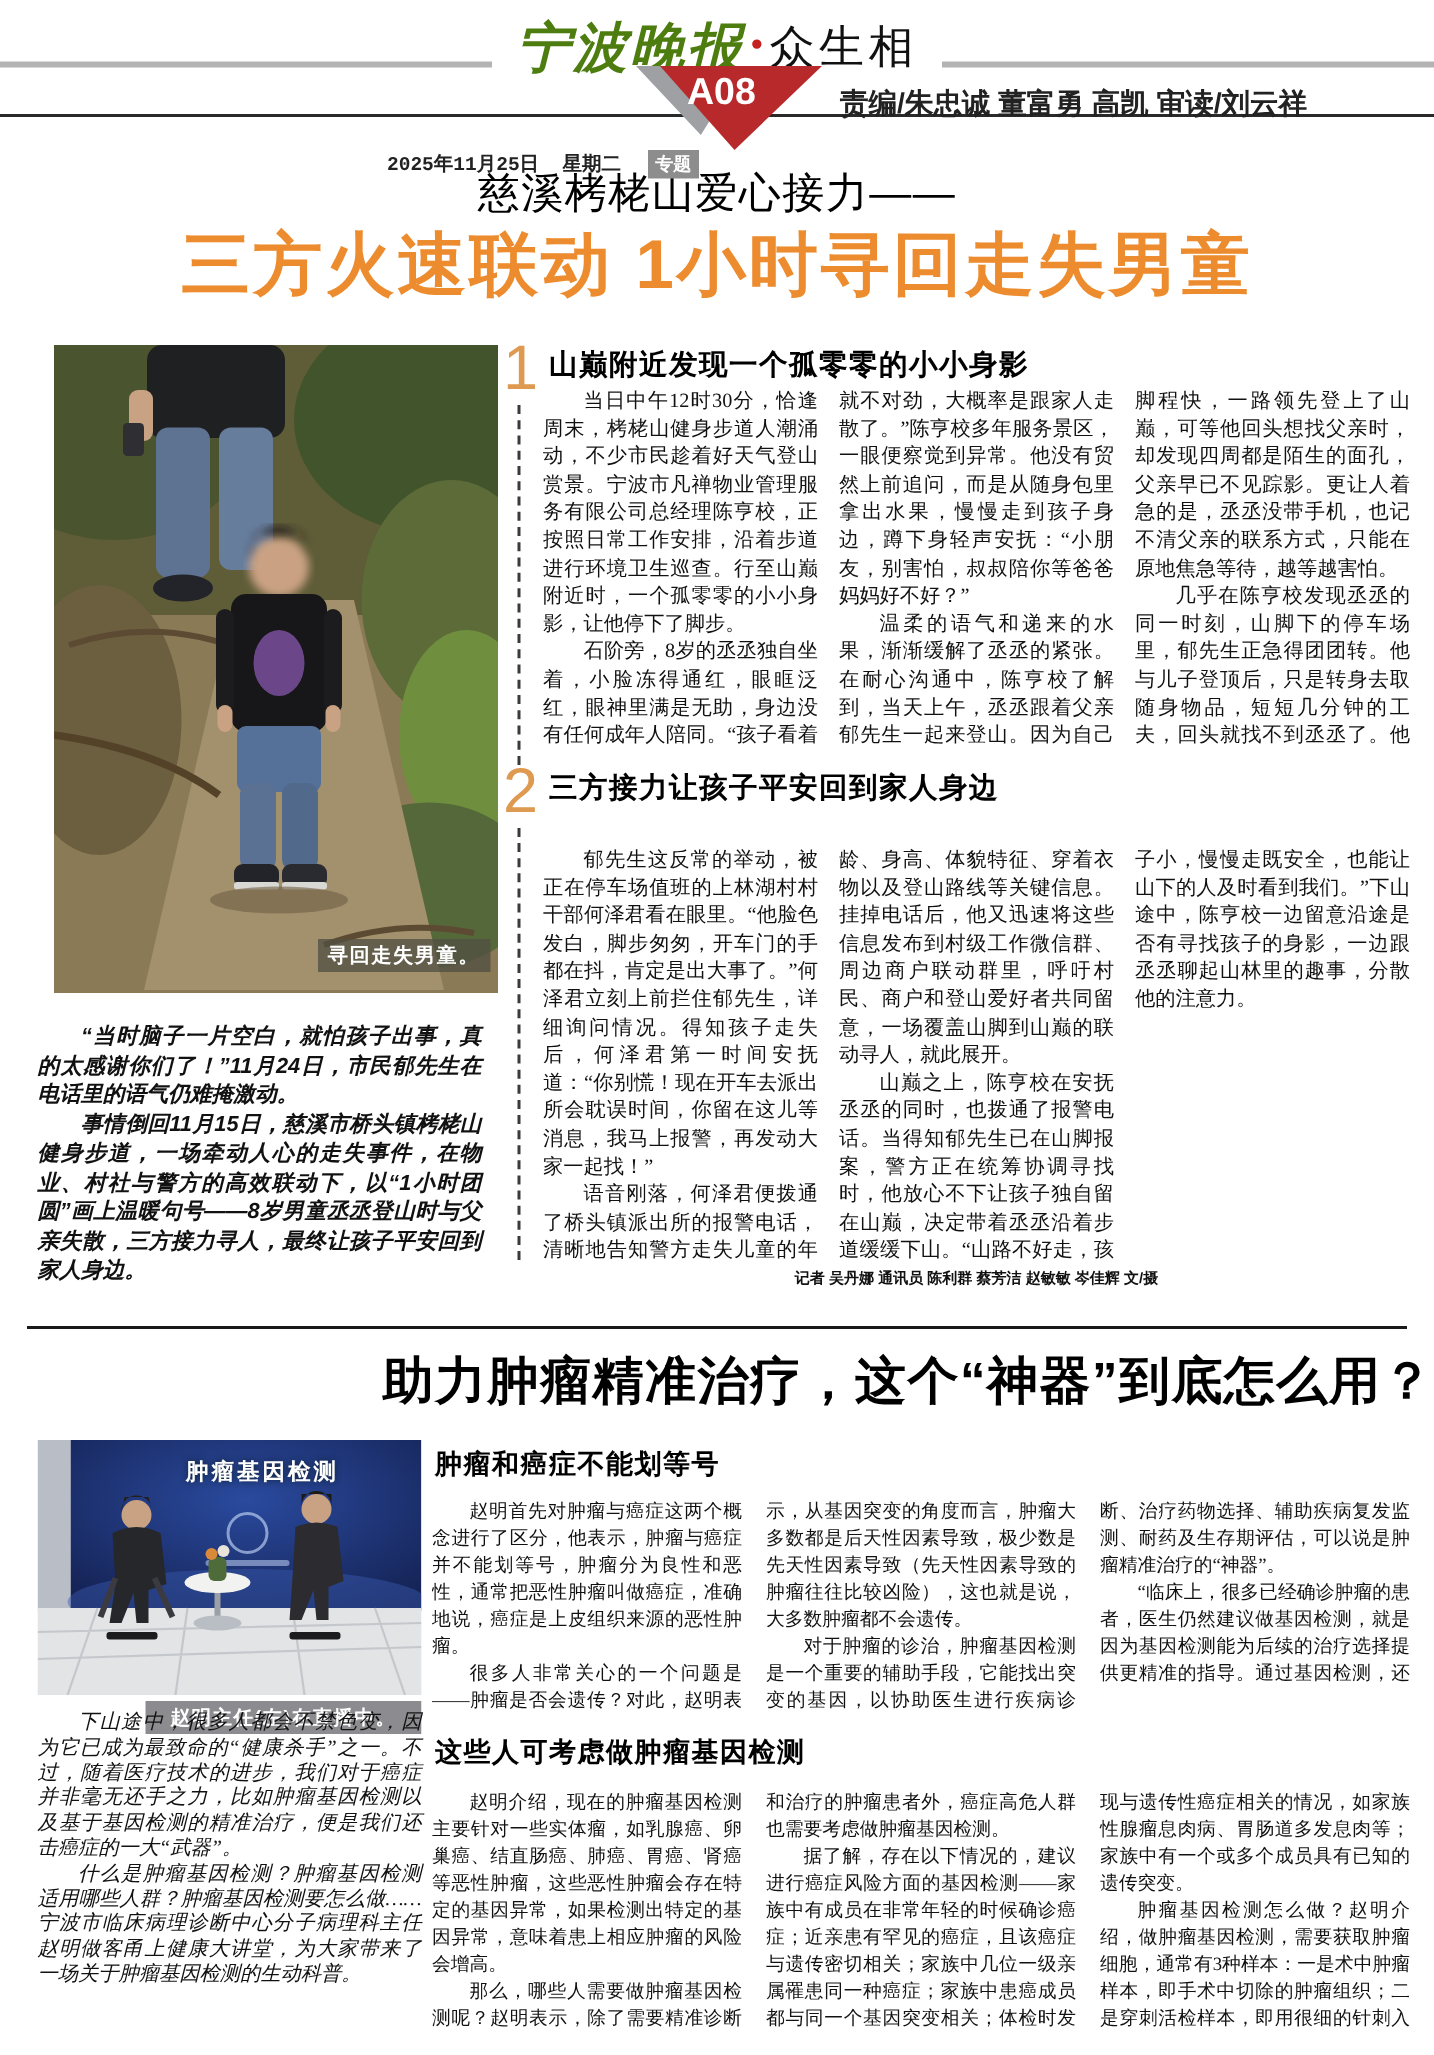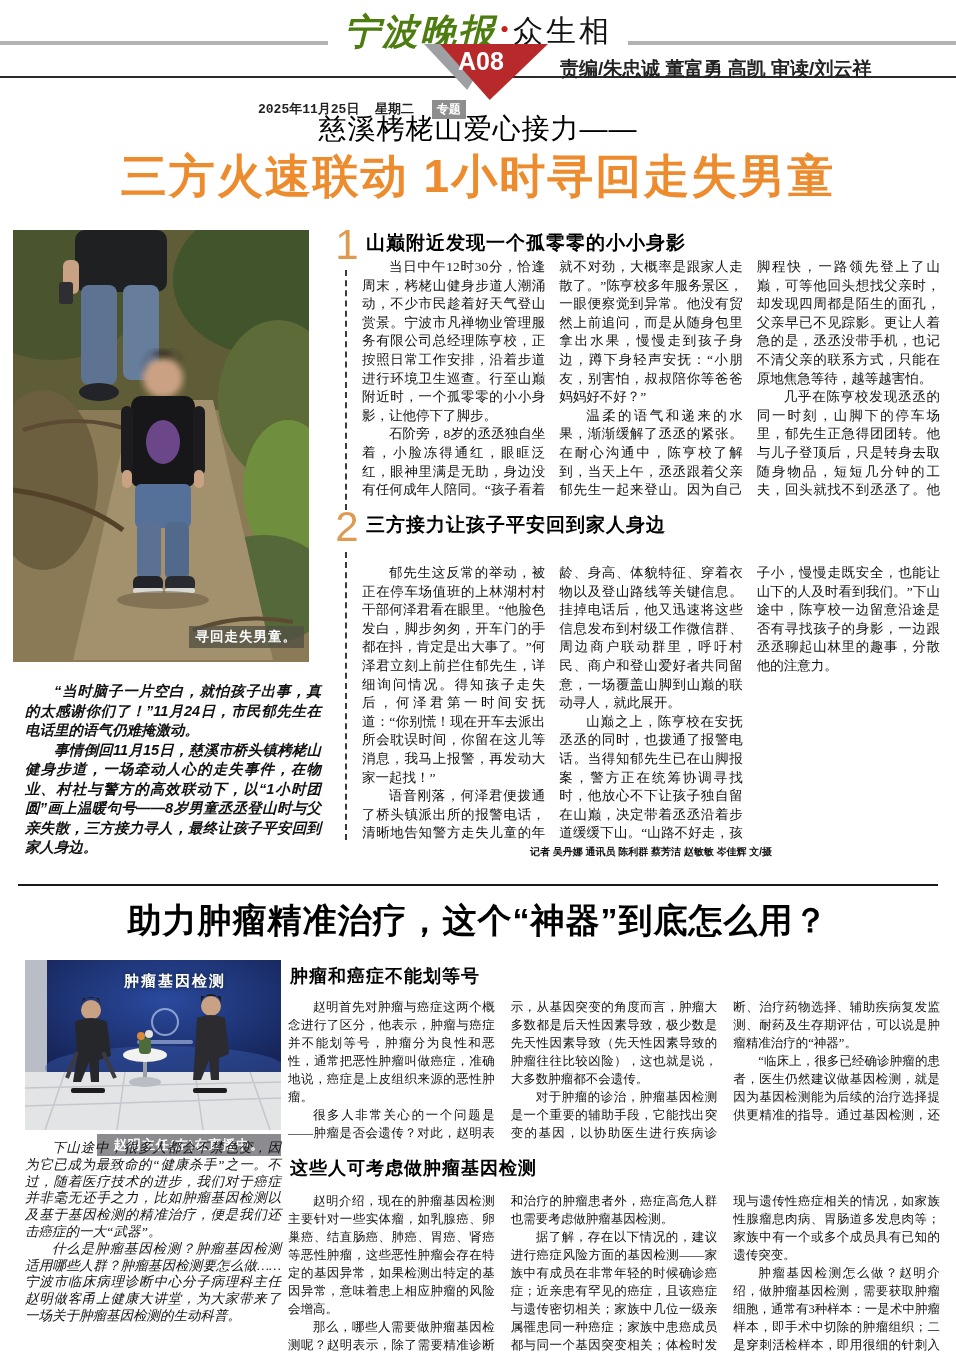--- a/index.html
+++ b/index.html
@@ -52,21 +52,21 @@
   .kicker {
     position:absolute; left:0; right:0; top:110px; text-align:center;
     font-family:"Liberation Sans","DejaVu Sans",sans-serif;
     font-size:28px; color:#000; letter-spacing:1px;
   }
   .headline1 {
     position:absolute; left:0; right:0; top:146px; text-align:center;
     font-family:"Liberation Sans","DejaVu Sans",sans-serif; font-weight:900;
     font-size:46px; color:#ed8c2e; letter-spacing:2px;
   }
-  .photo1 { position:absolute; left:13px; top:230px; width:296px; height:432px; overflow:hidden; }
+  .photo1 { position:absolute; left:36px; top:230px; width:296px; height:432px; overflow:hidden; }
   .photo1 svg { display:block; }
   .photo-cap1 {
     position:absolute; right:5px; bottom:14px;
     background:rgba(82,80,66,.78); color:#fff;
     font-family:"Liberation Sans",sans-serif; font-size:13.5px; font-weight:bold;
     padding:2px 7px; letter-spacing:1px;
   }
   .lede1 {
     position:absolute; left:25px; top:682px; width:296px; height:180px;
     font-family:"Liberation Sans","DejaVu Sans",sans-serif; font-weight:bold;
@@ -98,21 +98,21 @@
   .cols1 { left:362px; top:258px; width:578px; height:254px; column-count:3; column-gap:14px; }
   .cols2 { left:362px; top:564px; width:578px; height:296px; column-count:3; column-gap:14px; }
   .byline1 {
     position:absolute; left:362px; top:845px; width:578px; text-align:center;
     font-family:"Liberation Sans",sans-serif; font-size:10px; font-weight:bold; color:#111;
   }
   
   .mid-rule { position:absolute; left:18px; right:18px; top:884px; height:2px; background:#1a1a1a; }
   
   .headline2 {
-    position:absolute; left:0; right:0; top:898px; text-align:center;
+    position:absolute; left:0; right:0; top:898px; text-align:right;
     font-family:"Liberation Sans","DejaVu Sans",sans-serif; font-weight:900;
     font-size:34px; color:#000; letter-spacing:1px;
   }
   .photo2 { position:absolute; left:25px; top:960px; width:256px; height:196px; overflow:hidden; }
   .backdrop-title {
     position:absolute; left:60px; top:12px; width:180px; text-align:center;
     color:#fff; font-family:"Liberation Sans",sans-serif; font-weight:bold;
     font-size:15px; letter-spacing:2px; text-shadow:0 0 4px #123;
   }
   .photo-cap2 {

